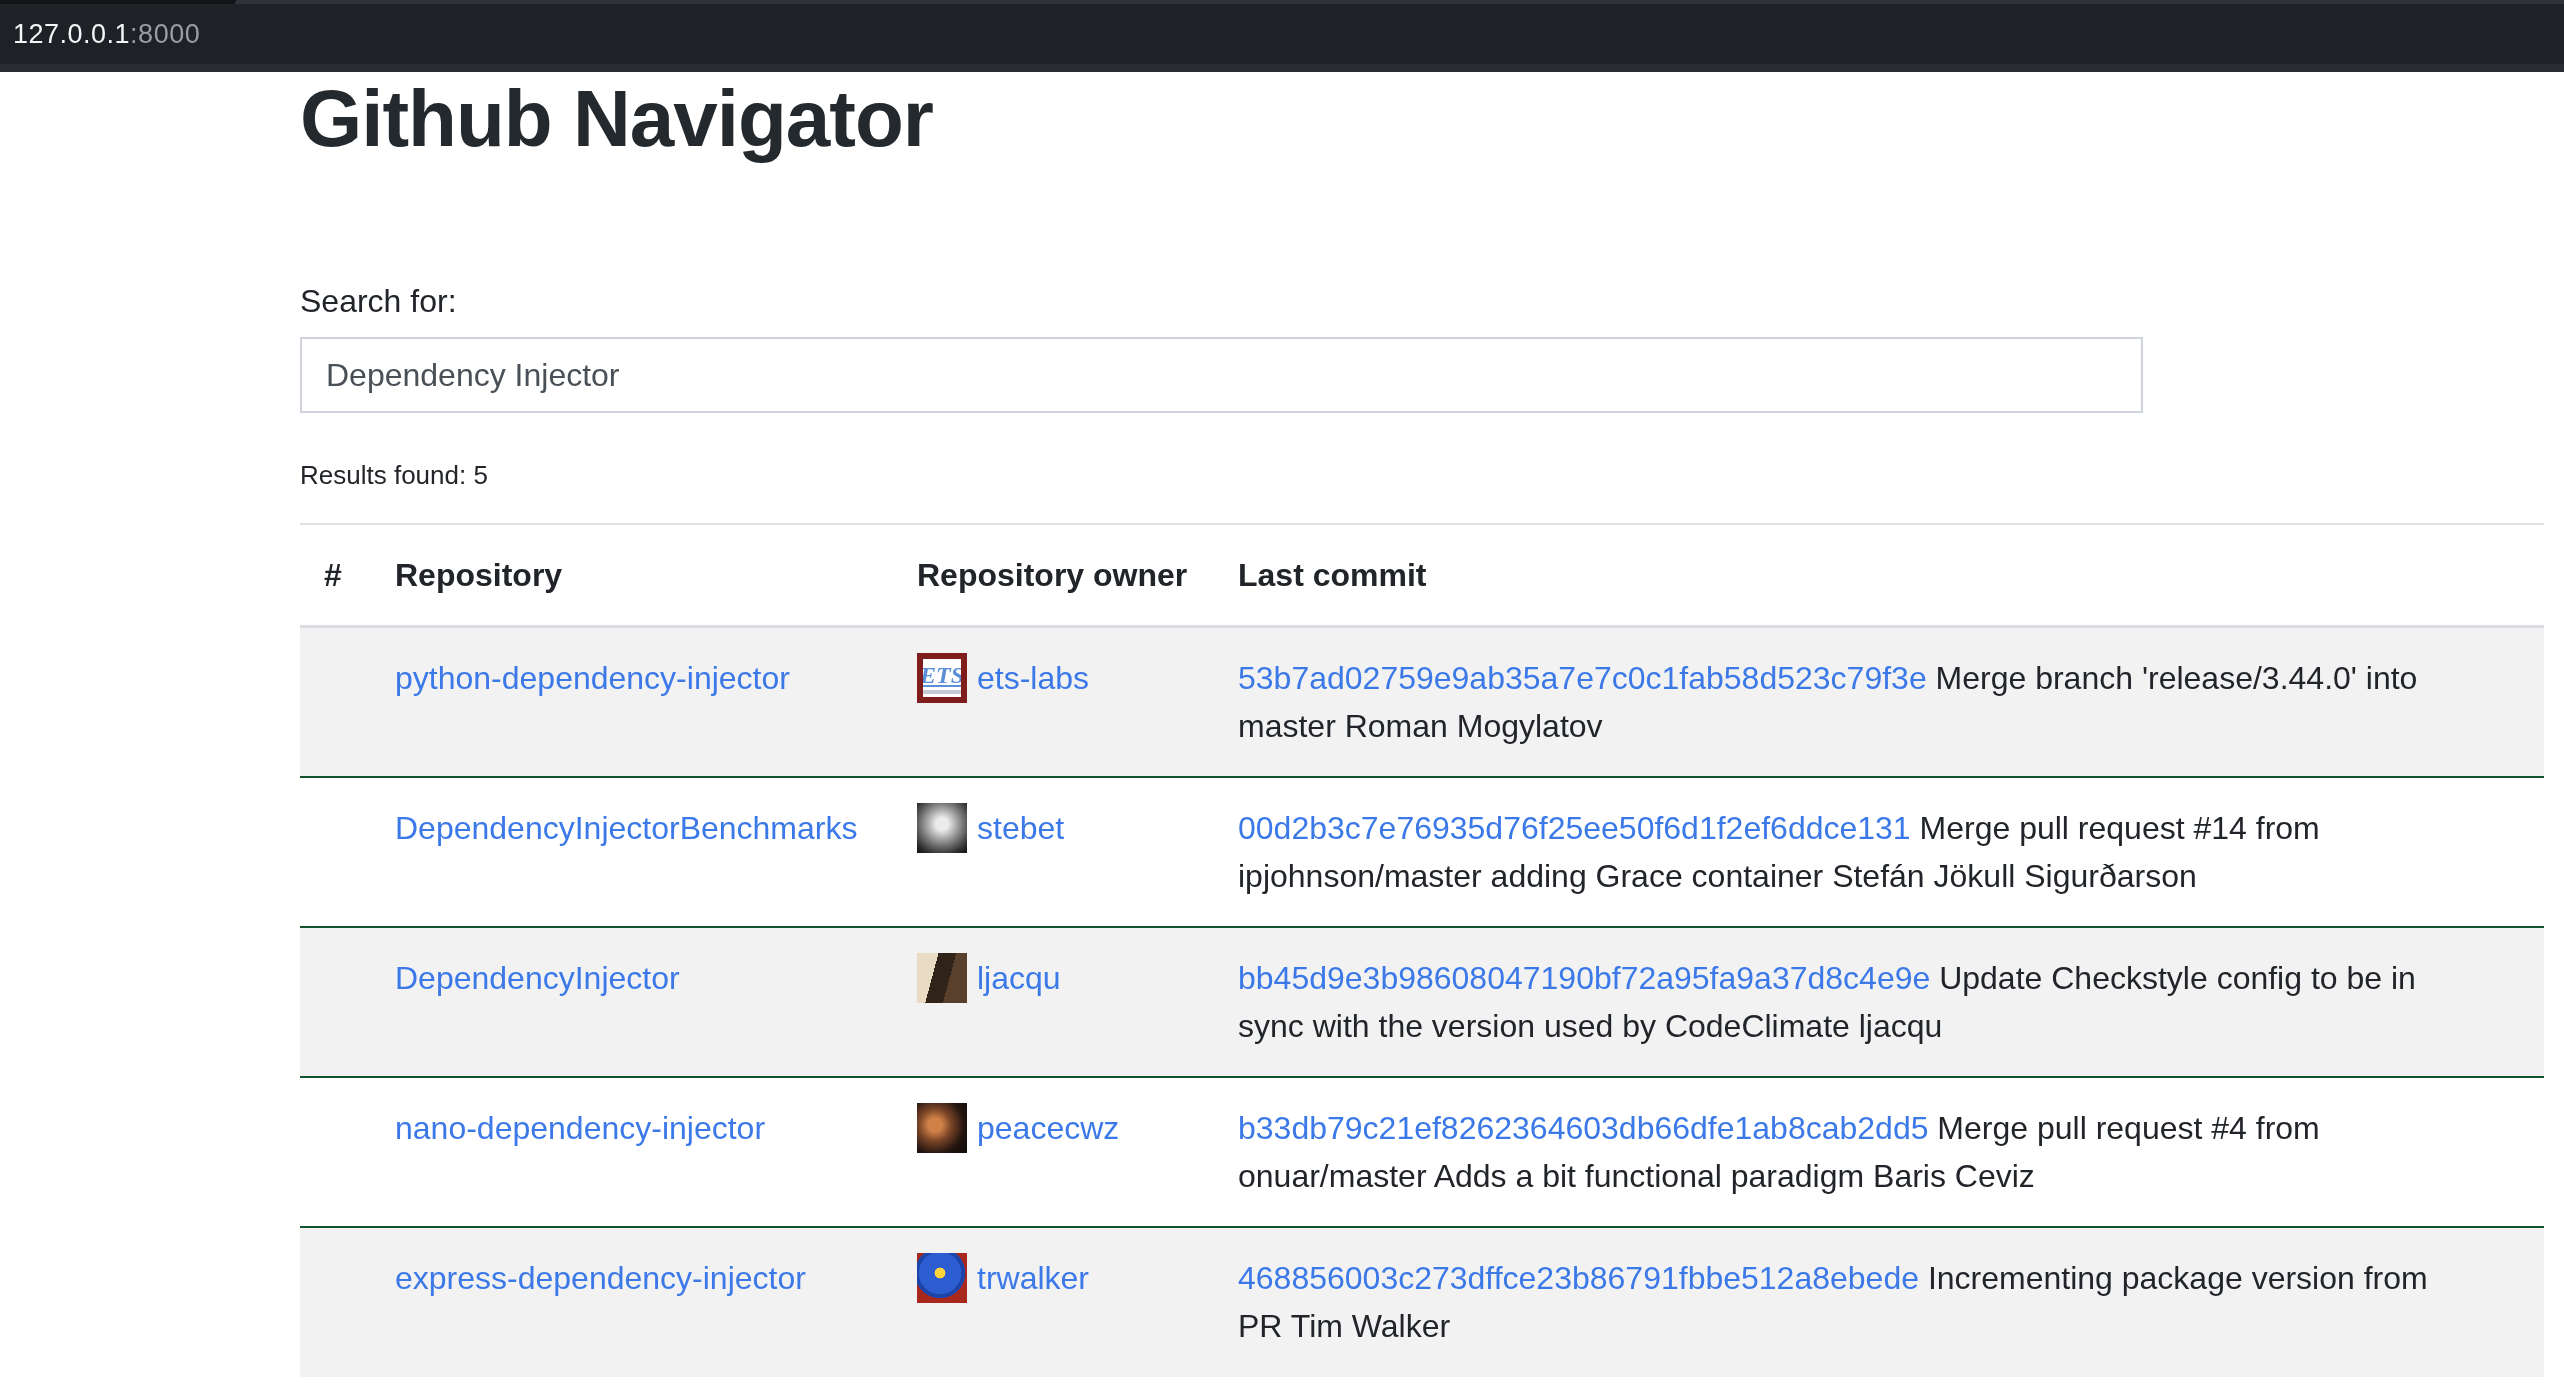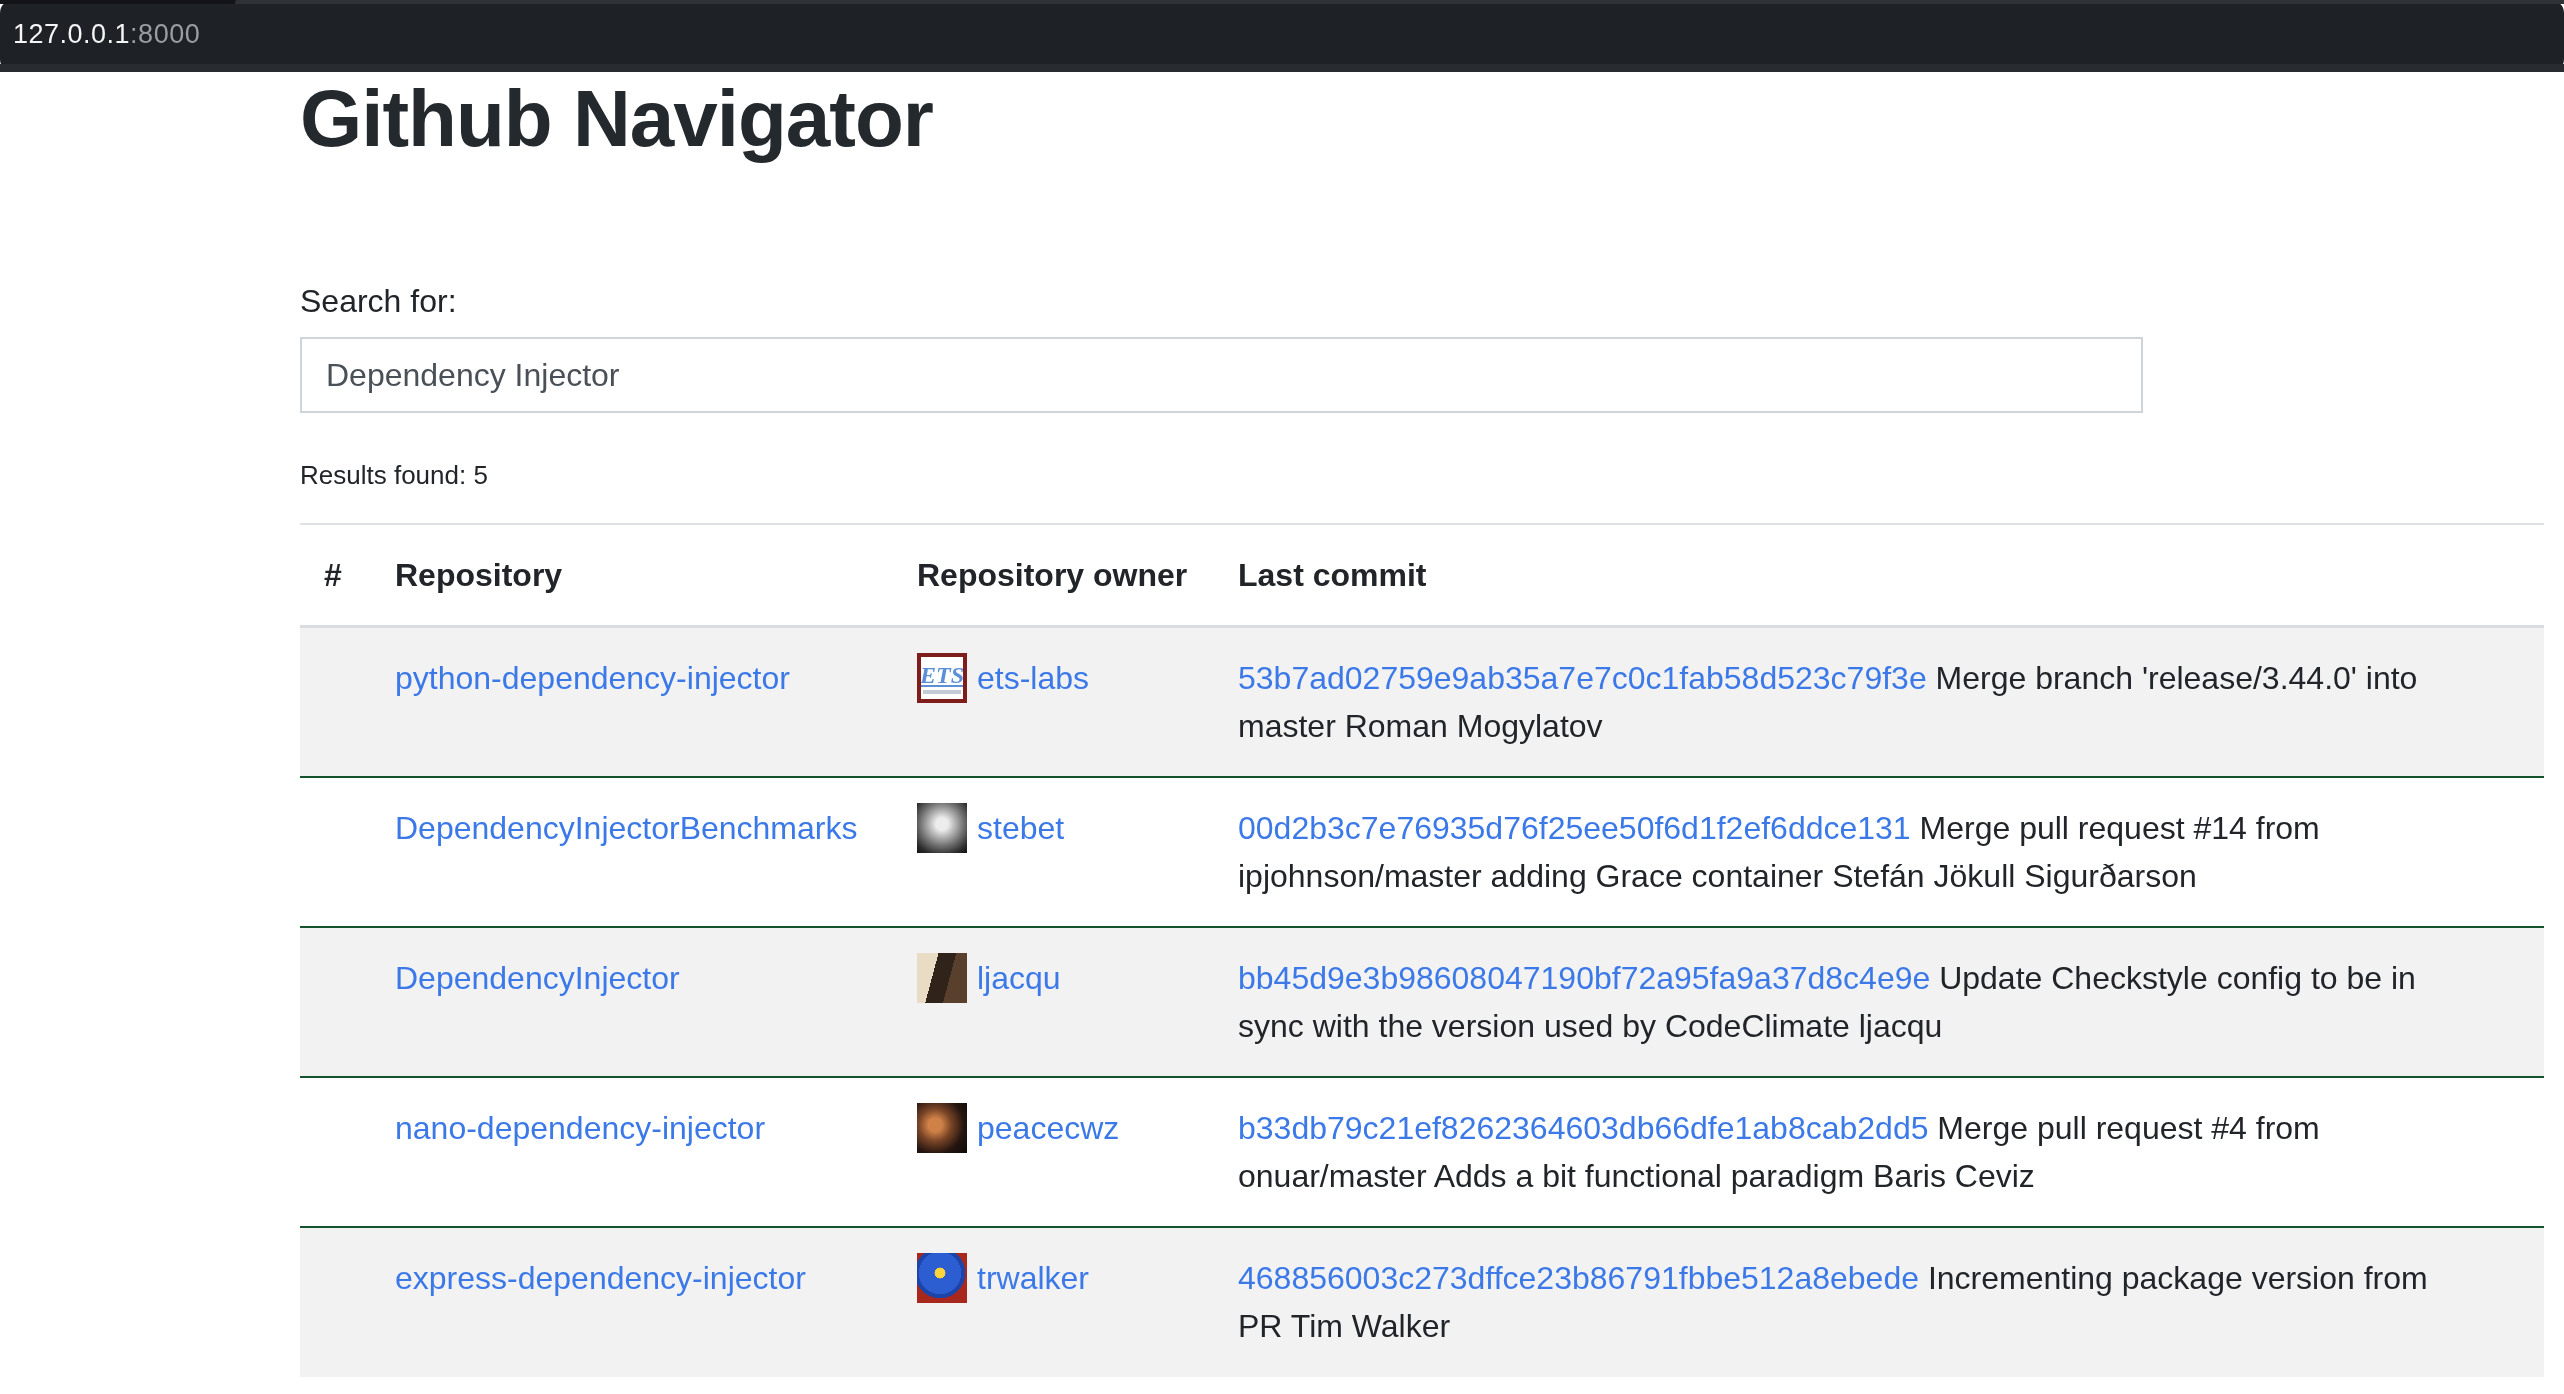--- a/index.html
+++ b/index.html
@@ -10,21 +10,21 @@
   }
   *{box-sizing:border-box;}
   html,body{margin:0;padding:0;}
   body{
     width:2564px;height:1394px;overflow:hidden;background:#ffffff;
     font-family:"Liberation Sans","DejaVu Sans",sans-serif;color:var(--text);
     font-size:32px;
   }
   
   .chrome{
-    position:relative;width:100%;height:72px;background:var(--chrome-bg);border-radius:13px;
+    position:relative;width:100%;height:72px;background:var(--chrome-bg);
   }
   .chrome .tab-strip-left{position:absolute;top:0;left:0;width:235px;height:4px;background:var(--chrome-strip-dark);}
   .chrome .tab-strip-right{position:absolute;top:0;left:235px;right:0;height:4px;background:var(--chrome-strip);border-top-left-radius:8px;}
   .chrome .chrome-bottom{position:absolute;bottom:0;left:0;right:0;height:8px;background:var(--chrome-bottom);}
   .chrome .url{
     position:absolute;left:13px;top:4px;height:60px;display:flex;align-items:center;
     font-size:27px;color:var(--url-text);letter-spacing:.5px;
   }
   .chrome .url .port{color:var(--muted);}
   
@@ -75,21 +75,21 @@
   a.lnk{color:var(--link);text-decoration:none;cursor:pointer;}
   .commit-cell{white-space:nowrap;}
   .commit-line2{display:block;color:var(--text);}
   .commit-line1{color:var(--text);}
   
   .owner-flex{display:flex;align-items:flex-start;}
   [data-name="owner-avatar"]{
     flex:0 0 auto;width:50px;height:50px;margin:-1px 10px 0 0;overflow:hidden;
     display:flex;flex-direction:column;align-items:center;justify-content:center;
   }
-  .av-ets{background:#ffffff;border:4px solid #7f1d1d;}
+  .av-ets{background:#ffffff;border:6px solid #7f1d1d;}
   .av-ets .av-txt{
     font-style:italic;font-weight:700;font-size:24px;line-height:24px;color:#5b8fd6;
     text-decoration:underline;font-family:"Liberation Serif","DejaVu Serif",serif;
   }
   .av-ets::after{content:"";display:block;width:38px;height:4px;margin-top:3px;background:#c3cbd4;}
   .av-stebet{background:radial-gradient(circle at 50% 42%,#ececec 0 16%,#b5b5b5 34%,#6e6e6e 58%,#2d2d2d 82%,#101010 100%);}
   .av-ljacqu{background:linear-gradient(105deg,#e9dcc4 0 34%,#30241a 34% 62%,#59402c 62% 100%),#30241a;}
   .av-peacecwz{background:radial-gradient(circle at 36% 44%,#cf8147 0 16%,#7a4527 38%,#241510 68%,#0e0a07 100%);}
   .av-trwalker{background:radial-gradient(circle at 46% 40%,#ffd43b 0 13%,#2c5ed2 14% 52%,#1d44a8 53% 62%,#a8281e 63% 100%);}
 </style>

